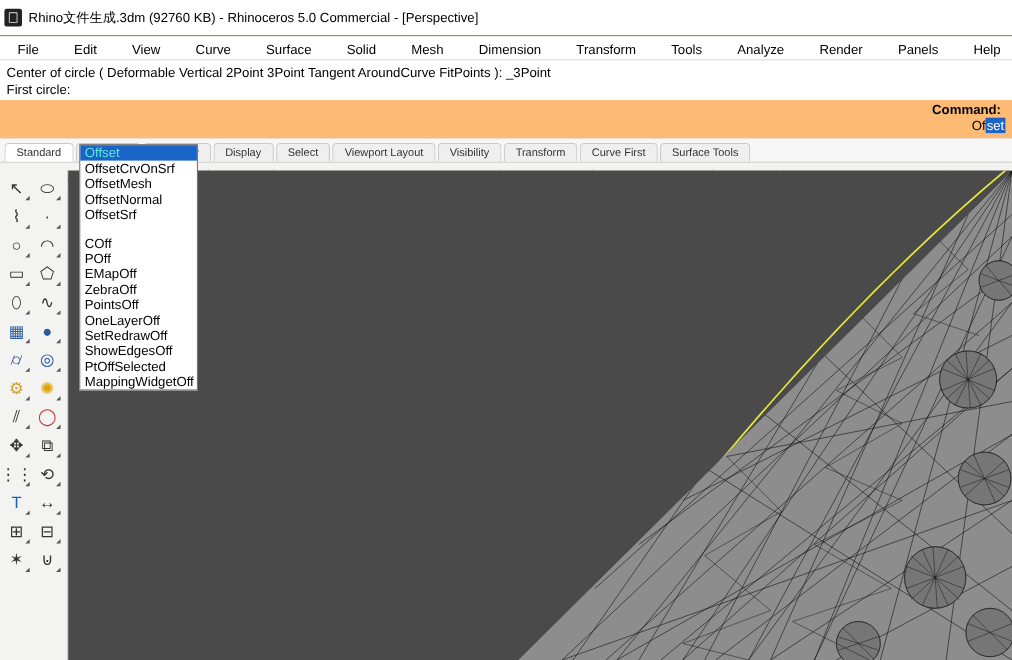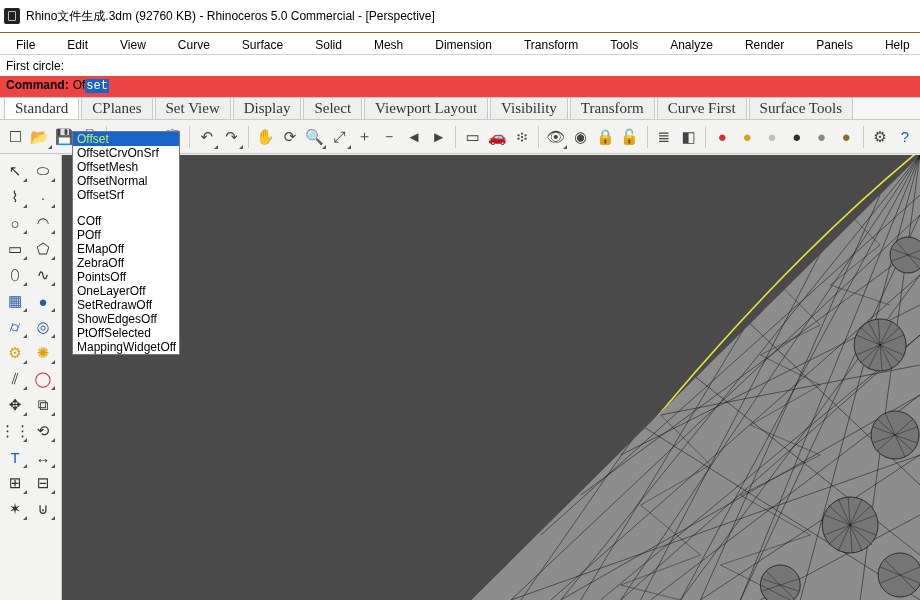--- a/index.html
+++ b/index.html
@@ -4,40 +4,40 @@
 <style>
 * { margin: 0; padding: 0; box-sizing: border-box; font-family: "Segoe UI", Tahoma, sans-serif; font-size: 12px; }
 body { width: 920px; height: 600px; background: #f0f0f0; overflow: hidden; position: relative; }
 .titlebar { height: 22px; background: #fff; display: flex; align-items: center; padding: 16px 4px; border-bottom: 1px solid #a16207; }
 .titlebar .icon { width: 16px; height: 16px; background: #222; border-radius: 2px; margin-right: 6px; position: relative; }
 .titlebar .icon::after { content: ""; position: absolute; inset: 3px 4px 3px 4px; border: 1px solid #bbb; border-radius: 1px; }
 .titlebar span { color: #000; }
 .menubar { height: 22px; background: #fff; display: flex; align-items: flex-end; gap: 16px; padding: 0 8px; border-bottom: 1px solid #d0d0d0; }
 .menubar span { padding: 2px 8px; cursor: default; }
 .cmd-history { background: #fff; padding: 4px 6px 2px 6px; line-height: 15px; font-size: 12px; color: #000; }
-.cmd-line { background: #ef4444; padding: 2px 6px 4px 6px; display: flex; align-items: flex-start; border-bottom: 1px solid #c9c9c9; }
+.cmd-line { background: #fdba74; padding: 2px 6px 4px 6px; display: flex; align-items: flex-end; border-bottom: 1px solid #c9c9c9; flex-direction: column; }
 .cmd-line .label { font-weight: bold; margin-right: 4px; }
 .cmd-line .typed { }
-.cmd-line .sel { background: #1a64c8; color: #fff; padding: 0 1px; font-family: Liberation Mono, monospace; }
+.cmd-line .sel { background: #1a64c8; color: #fff; padding: 0 1px; }
 .tabstrip { height: 22px; background: #f6f6f6; border-bottom: 1px solid #c9c9c9; display: flex; align-items: flex-end; padding-left: 4px; gap: 0; white-space: nowrap; overflow: hidden; }
-.tab { font-family: Liberation Serif, serif; font-size: 15px; padding: 3px 10px 2px 10px; border: 1px solid #c9c9c9; border-bottom: none; border-radius: 4px 4px 0 0; background: #efefef; margin-right: 2px; color: #333; }
+.tab { font-family: Liberation Sans, sans-serif; font-size: 10px; padding: 3px 10px 2px 10px; border: 1px solid #c9c9c9; border-bottom: none; border-radius: 4px 4px 0 0; background: #efefef; margin-right: 2px; color: #333; }
 .tab.active { background: #fff; }
 .toolbar { height: 34px; background: #f3f3f1; border-bottom: 1px solid #c9c9c9; display: flex; align-items: center; padding: 0 4px; gap: 2px; overflow: hidden; }
 .tbtn { width: 24px; height: 24px; display:flex; align-items:center; justify-content:center; border-radius: 3px; font-size: 15px; color:#444; position: relative; }
 .tbtn .tri { position:absolute; right:0; bottom:0; width:0; height:0; border-left:4px solid transparent; border-bottom:4px solid #555;}
 .tdiv { width:1px; height:22px; background:#c9c9c9; margin: 0 3px;}
 .workarea { position: absolute; left: 0; right: 0; top: 155px; bottom: 0; display:flex; }
 .leftbar { width: 62px; background: #f3f3f1; border-right: 1px solid #c9c9c9; display:flex; flex-wrap: wrap; align-content: flex-start; padding: 4px 2px; gap: 2px;}
 .lbtn { width: 26px; height: 24px; display:flex; align-items:center; justify-content:center; border-radius:3px; font-size:15px; color:#333; position:relative;}
 .lbtn .tri { position:absolute; right:1px; bottom:1px; width:0; height:0; border-left:4px solid transparent; border-bottom:4px solid #555;}
 .viewport { flex:1; background: #4a4a4a; position: relative; overflow: hidden; }
 .viewport svg { position:absolute; inset:0; width:100%; height:100%; }
 .autocomplete { position:absolute; left: 72px; top: 131px; width: 108px; background:#fff; border:1px solid #767676; font-family:"Courier New", monospace; font-size:12px; z-index: 50; }
 .autocomplete div { padding: 0 4px; line-height: 14px; white-space: nowrap; }
-.autocomplete div.sel { background:#1a64c8; color:#bef264; }
+.autocomplete div.sel { background:#1a64c8; color:#5eead4; }
 .autocomplete .gap { height: 12px; }
 </style>
 </head>
 <body>
 
 <div class="titlebar">
   <span class="icon"></span>
   <span>Rhino文件生成.3dm (92760 KB) - Rhinoceros 5.0 Commercial - [Perspective]</span>
 </div>
 
@@ -52,20 +52,21 @@
     <span>Dimension</span>
     <span>Transform</span>
     <span>Tools</span>
     <span>Analyze</span>
     <span>Render</span>
     <span>Panels</span>
     <span>Help</span>
   </div>
 
 <div class="cmd-history" id="cmd-history">
+    <div>Center of circle ( Deformable  Vertical  2Point  3Point  Tangent  AroundCurve  FitPoints ):  _3Point</div>
     <div>First circle:</div>
   </div>
 
 <div class="cmd-line">
   <span class="label">Command:</span>
   <span class="typed"><span>Of</span><span class="sel">set</span></span>
 </div>
 
 <div class="tabstrip" id="tabstrip">
     <div class="tab active">Standard</div>

